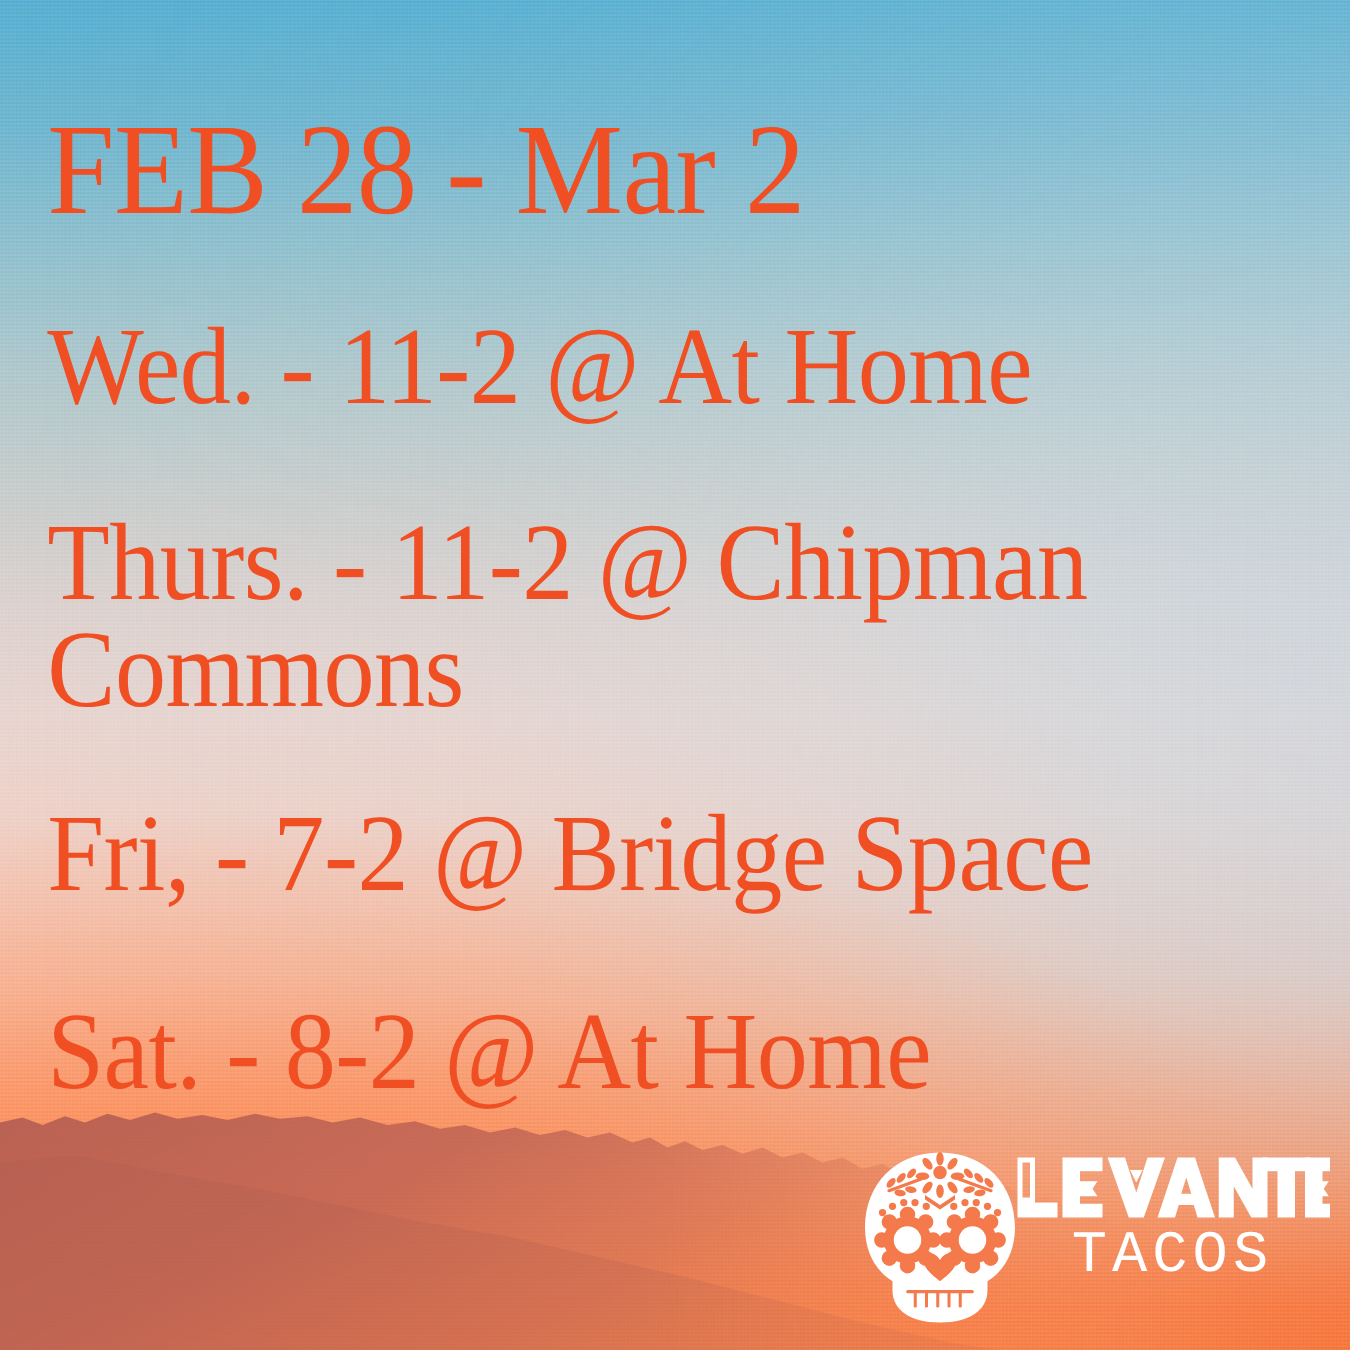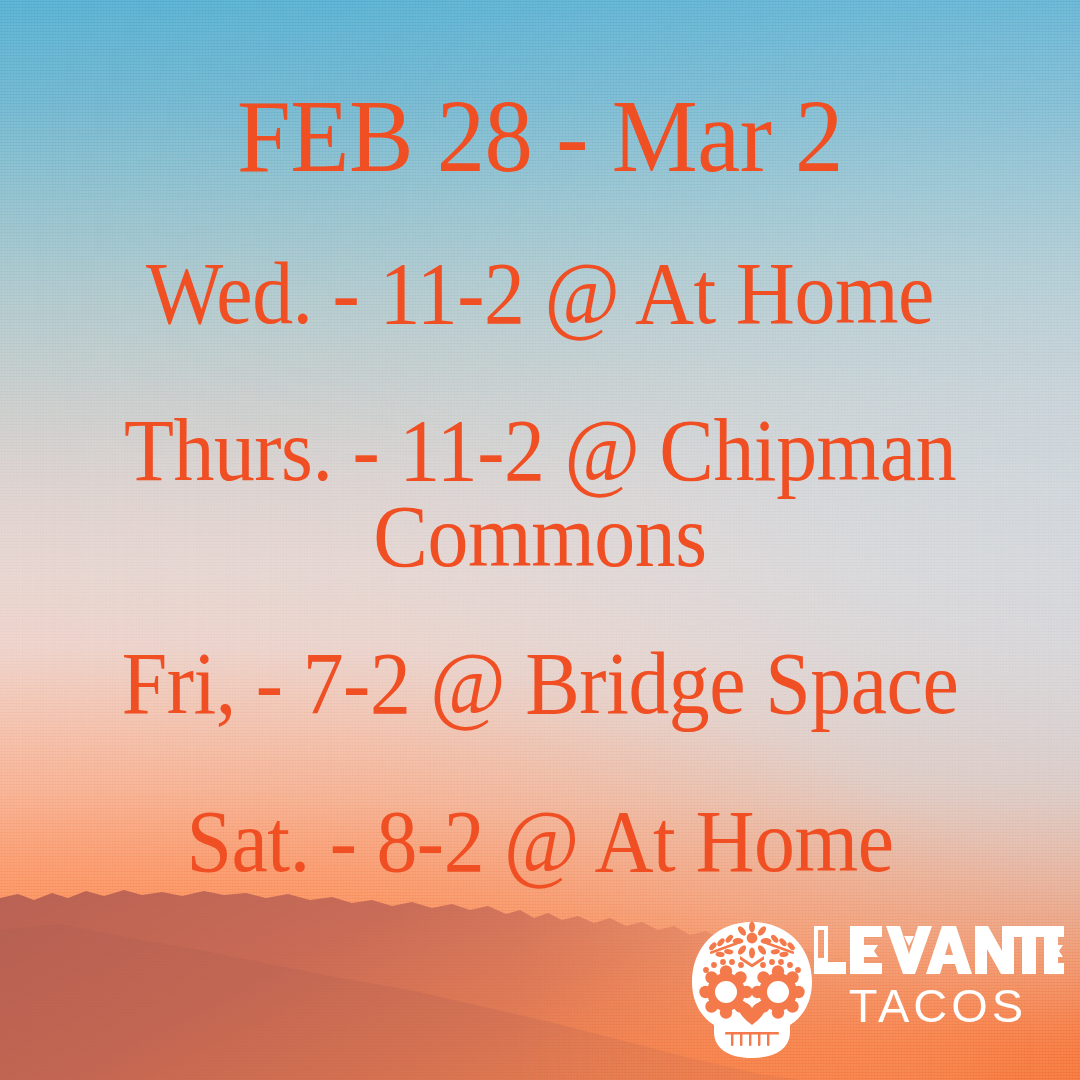--- a/index.html
+++ b/index.html
@@ -88,21 +88,20 @@
     width: 1080px;
     height: 220px;
   }
   .ridge svg { display: block; width: 100%; height: 100%; }
 
   
   .schedule {
     position: absolute;
     inset: 0;
     padding: 0;
-    text-align: center;
   }
   .line {
     color: #f04e23;
     font-family: "Liberation Serif", serif;
     font-weight: 400;
     letter-spacing: -0.5px;
     line-height: 1.0;
     text-rendering: optimizeLegibility;
     transform: scaleX(0.93);
     transform-origin: center center;
@@ -170,21 +169,21 @@
   .logo-levante {
     display: block;
     height: 52px;
   }
   .logo-levante svg { display: block; width: 252px; height: 52px; }
   .logo-tacos {
     display: block;
     margin-top: 6px;
     text-align: center;
     color: #ffffff;
-    font-family: Liberation Sans, sans-serif;
+    font-family: Liberation Mono, monospace;
     font-weight: 400;
     font-size: 47px;
     letter-spacing: 4px;
     line-height: 1;
   }
 </style>
 </head>
 <body>
 
 <div id="poster">

